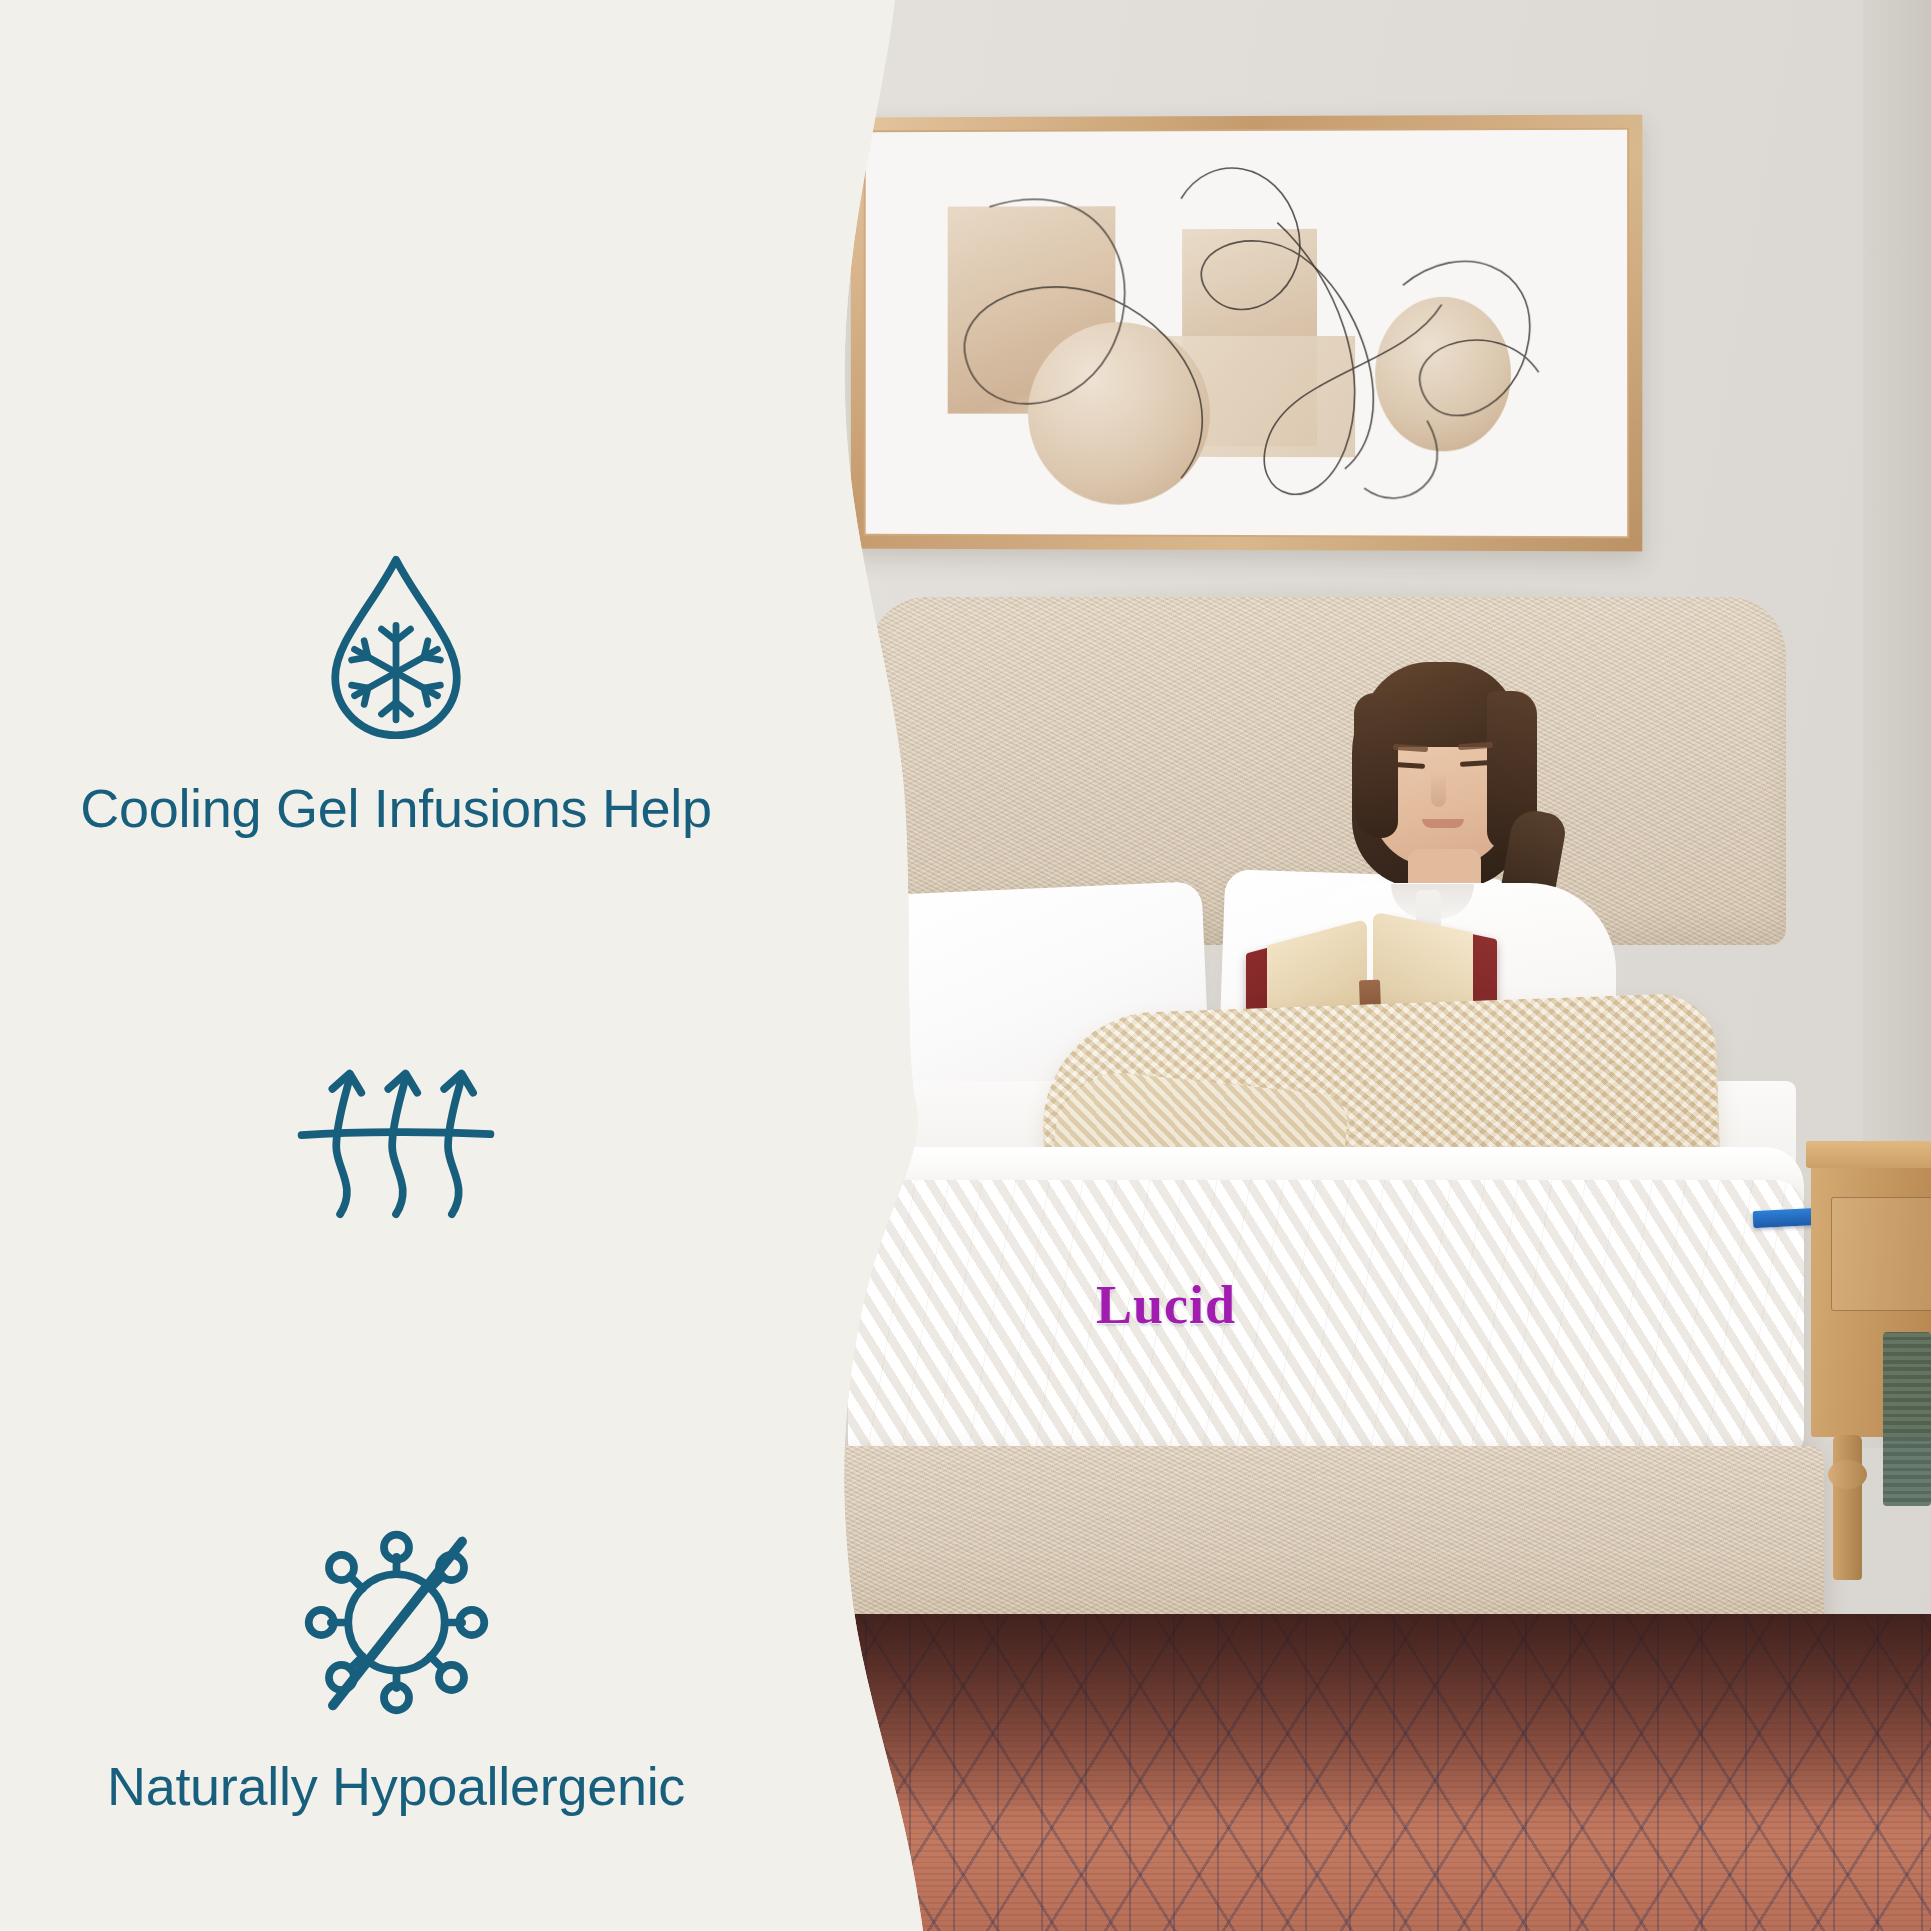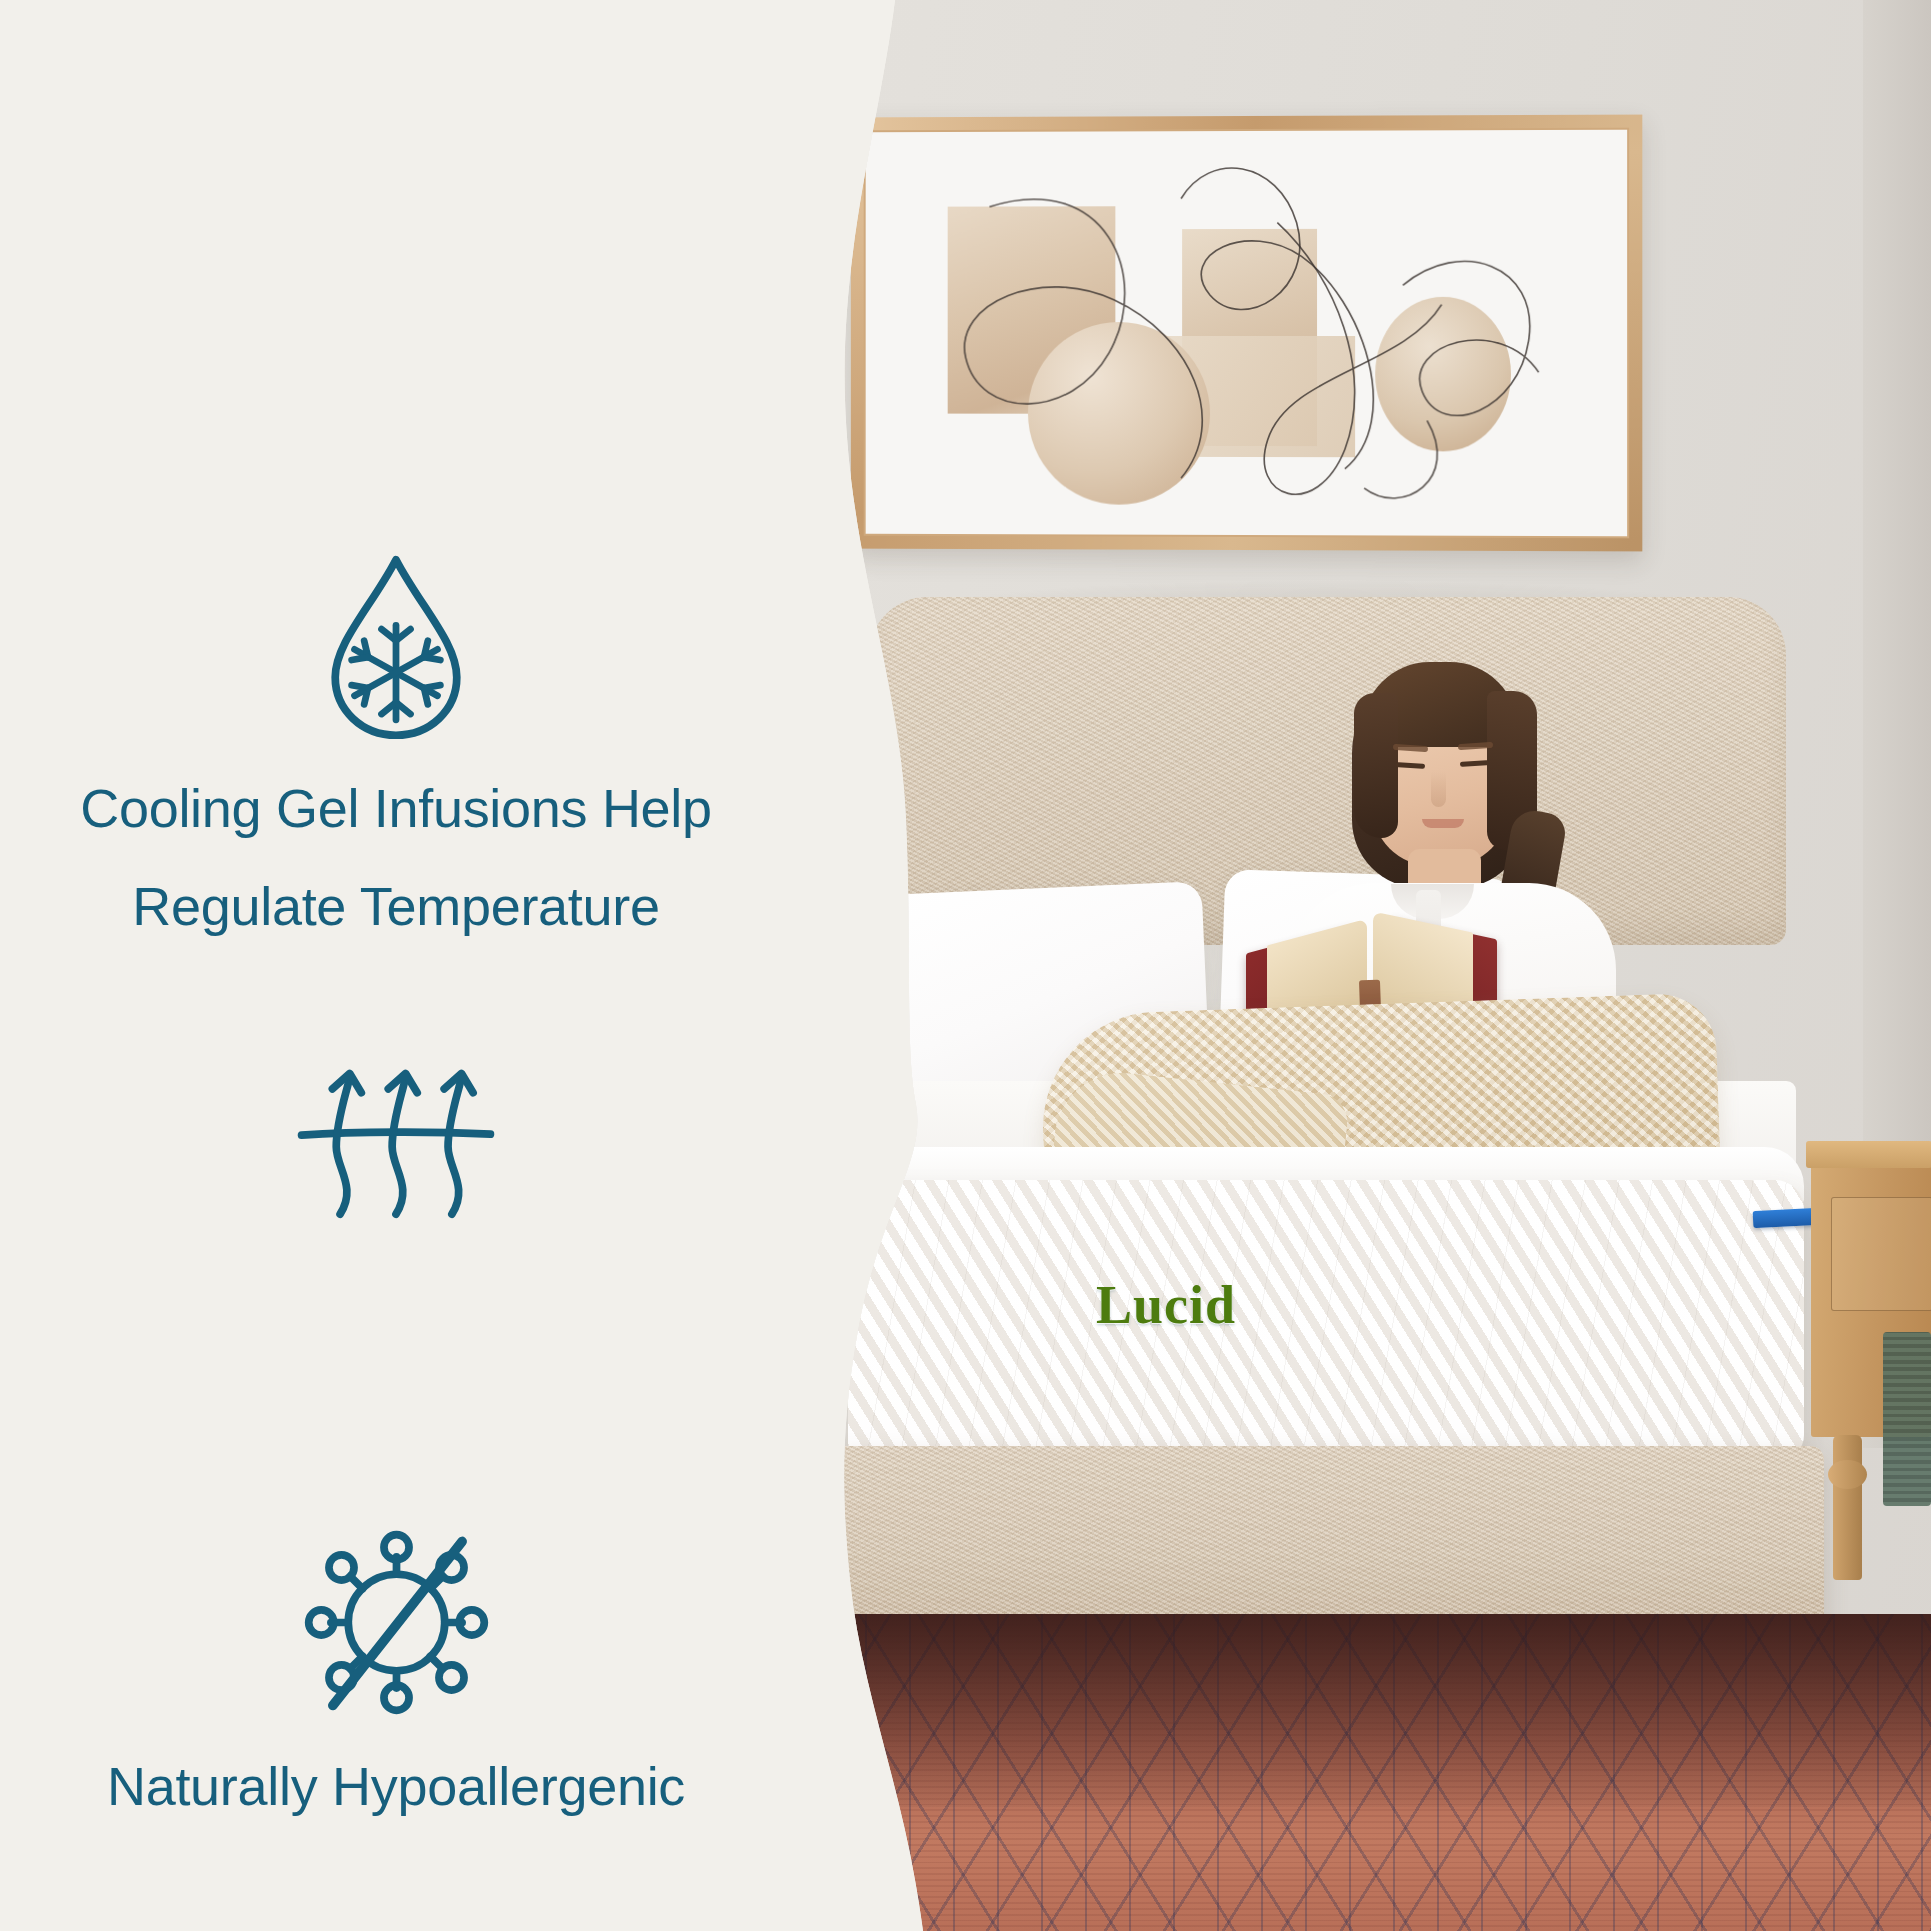--- a/index.html
+++ b/index.html
@@ -155,21 +155,21 @@
     box-shadow:0 13.5px 25px rgba(130,115,98,.18);
   }
   .mattress-top{
     position:absolute;left:848px;top:1147px;width:956px;height:58px;
     background:linear-gradient(180deg,#ffffff,#f4f2ef);
     border-radius:11.6px 39px 5.8px 5.8px;
   }
   .lucid-logo{
     position:absolute;left:1096px;top:1274px;
     font-family:"Liberation Serif", serif;font-weight:bold;font-size:54px;
-    color:#4d7c0f;letter-spacing:1px;
+    color:#a21caf;letter-spacing:1px;
     text-shadow:0 1px 0 rgba(255,255,255,.7),0 1.9px 2.9px rgba(20,70,90,.25);
   }
   .blue-tag{position:absolute;left:1753px;top:1209px;width:85px;height:17.4px;
     background:linear-gradient(180deg,#2f7fd8,#1c5ba8);border-radius:2.9px;transform:rotate(-3deg);
     box-shadow:0 1.9px 3.9px rgba(20,50,90,.3);}
 
   
   .bedbase{
     position:absolute;left:830px;top:1446px;width:994px;height:193px;
     background:
@@ -347,21 +347,20 @@
             <path d="M56,111 L39,114"></path>
           <path d="M114,143 L118,160"></path>
             <path d="M114,143 L131,140"></path>
           <path d="M114,111 L118,94"></path>
             <path d="M114,111 L131,114"></path>
           <path d="M56,143 L52,160"></path>
             <path d="M56,143 L39,140"></path>
         </g>
       </svg>
       <p class="feat-text">Cooling Gel Infusions Help</p>
-      <p class="feat-text">Regulate Temperature</p>
     </div>
 
     <div class="feature" id="feature-2">
       <svg class="feat-icon ic" width="212" height="174" viewBox="0 0 220 180">
         <path d="M12,86 C 70,82 150,82 208,85" stroke-width="8"></path>
         <g stroke-width="8">
           <path d="M52,168 C 70,140 48,120 48,98 C 48,72 58,44 62,26"></path>
           <path d="M44,38 L62,22 L74,42"></path>
           <path d="M110,168 C 128,140 106,120 106,98 C 106,72 116,44 120,26"></path>
           <path d="M102,38 L120,22 L132,42"></path>

